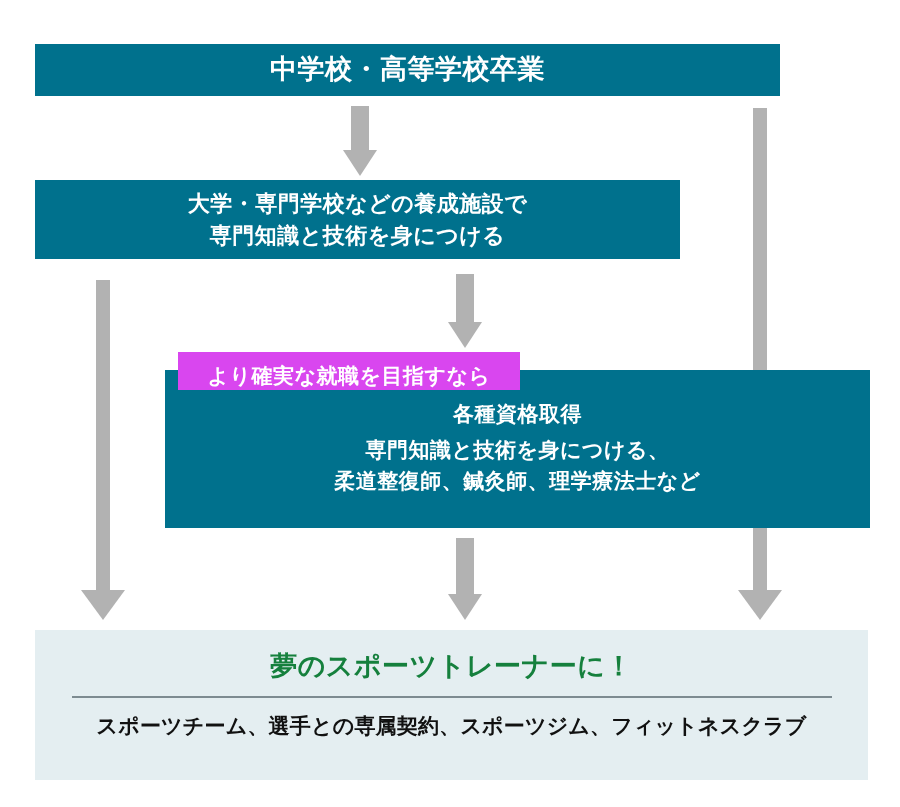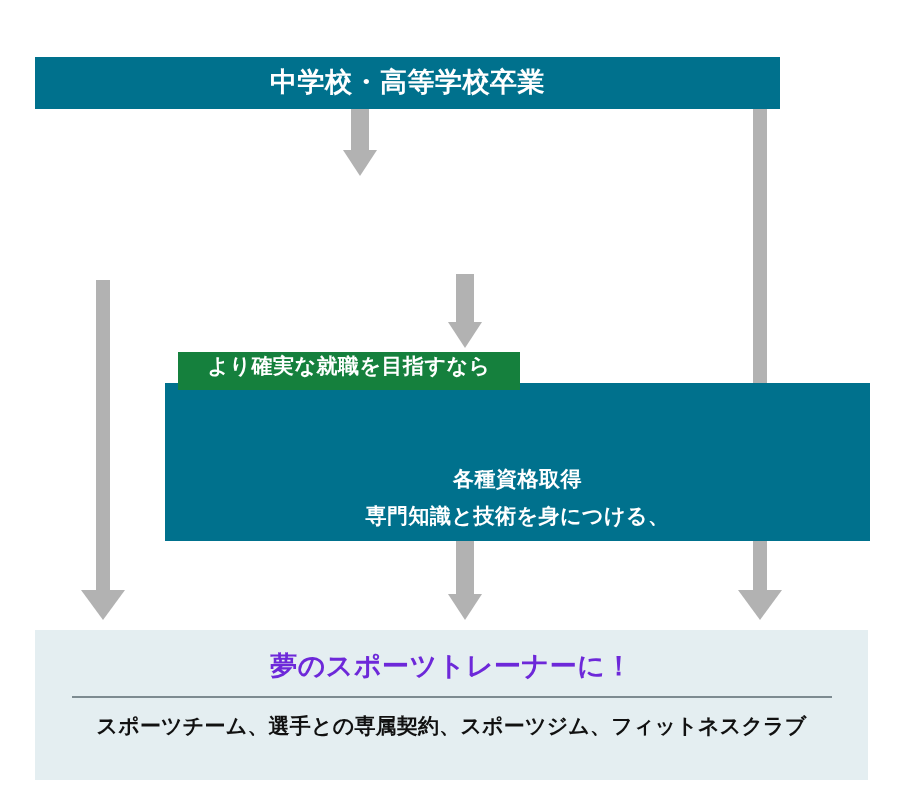--- a/index.html
+++ b/index.html
@@ -55,21 +55,20 @@
     color: #ffffff;
     font-weight: bold;
     display: flex;
     flex-direction: column;
     align-items: center;
     justify-content: center;
     text-align: center;
     z-index: 3;
     line-height: 1.45;
     letter-spacing: 0.5px;
-    margin-top: 13px;
   }
 
   #header-block {
     left: 35px;
     top: 44px;
     width: 745px;
     height: 52px;
     font-size: 27px;
   }
 
@@ -81,42 +80,42 @@
     font-size: 22px;
   }
 
   #qualification-block {
     left: 165px;
     top: 370px;
     width: 705px;
     height: 158px;
     font-size: 21px;
     justify-content: flex-end;
-    padding-bottom: 10px;
+    padding-bottom: 32px;
     box-sizing: border-box;
   }
   #qualification-block .qline {
     display: block;
   }
   #qualification-block .qline.first {
     margin-bottom: 6px;
   }
 
   #qualification-badge {
     position: absolute;
     left: 178px;
     top: 352px;
     width: 342px;
     height: 38px;
-    background: #15803d;
+    background: #d946ef;
     color: #ffffff;
     font-weight: bold;
     font-size: 21px;
     display: flex;
-    align-items: flex-start;
+    align-items: flex-end;
     justify-content: center;
     letter-spacing: 0.5px;
     z-index: 4;
   }
 
   
   #outcome-panel {
     position: absolute;
     left: 35px;
     top: 630px;
@@ -124,21 +123,21 @@
     height: 150px;
     background: #e4eef1;
     z-index: 3;
     display: flex;
     flex-direction: column;
     align-items: center;
     box-sizing: border-box;
     padding-top: 18px;
   }
   #outcome-heading {
-    color: #6d28d9;
+    color: #15803d;
     font-weight: bold;
     font-size: 27px;
     letter-spacing: 0.5px;
     margin-bottom: 12px;
     font-family: Liberation Serif, serif;
   }
   #outcome-divider {
     width: 760px;
     height: 2px;
     background: #7d8b91;
@@ -179,24 +178,29 @@
 
   <div class="arrow thin" id="arrow-qualification-to-outcome" style="left:439px; top:538px; width:52px; height:82px;">
     <div class="shaft" style="width:18px; height:56px;"></div>
     <div class="head"></div>
   </div>
 
   <div class="block" id="header-block">
     <span>中学校・高等学校卒業</span>
   </div>
 
+  <div class="block" id="education-block">
+    <span>大学・専門学校などの養成施設で</span>
+    <span>専門知識と技術を身につける</span>
+  </div>
 
   <div class="block" id="qualification-block">
     <span class="qline first">各種資格取得</span>
     <span class="qline">専門知識と技術を身につける、</span>
+    <span class="qline">柔道整復師、鍼灸師、理学療法士など</span>
   </div>
 
   <div id="qualification-badge">
     <span>より確実な就職を目指すなら</span>
   </div>
 
   <div id="outcome-panel">
     <div id="outcome-heading">夢のスポーツトレーナーに！</div>
     <div id="outcome-divider"></div>
     <div class="outcome-line">スポーツチーム、選手との専属契約、スポーツジム、フィットネスクラブ</div>

